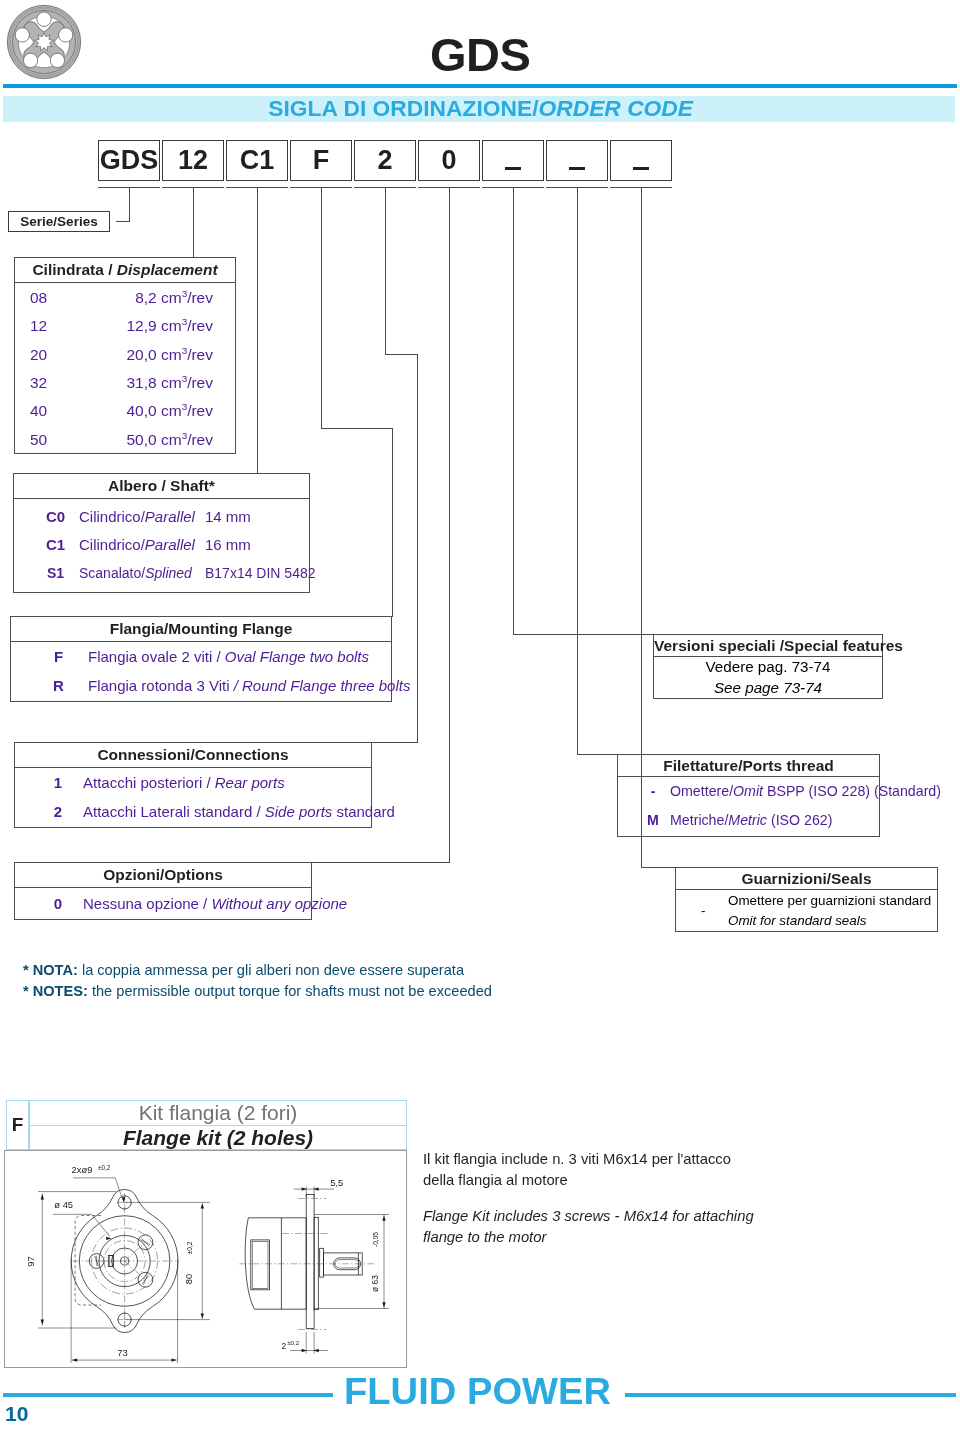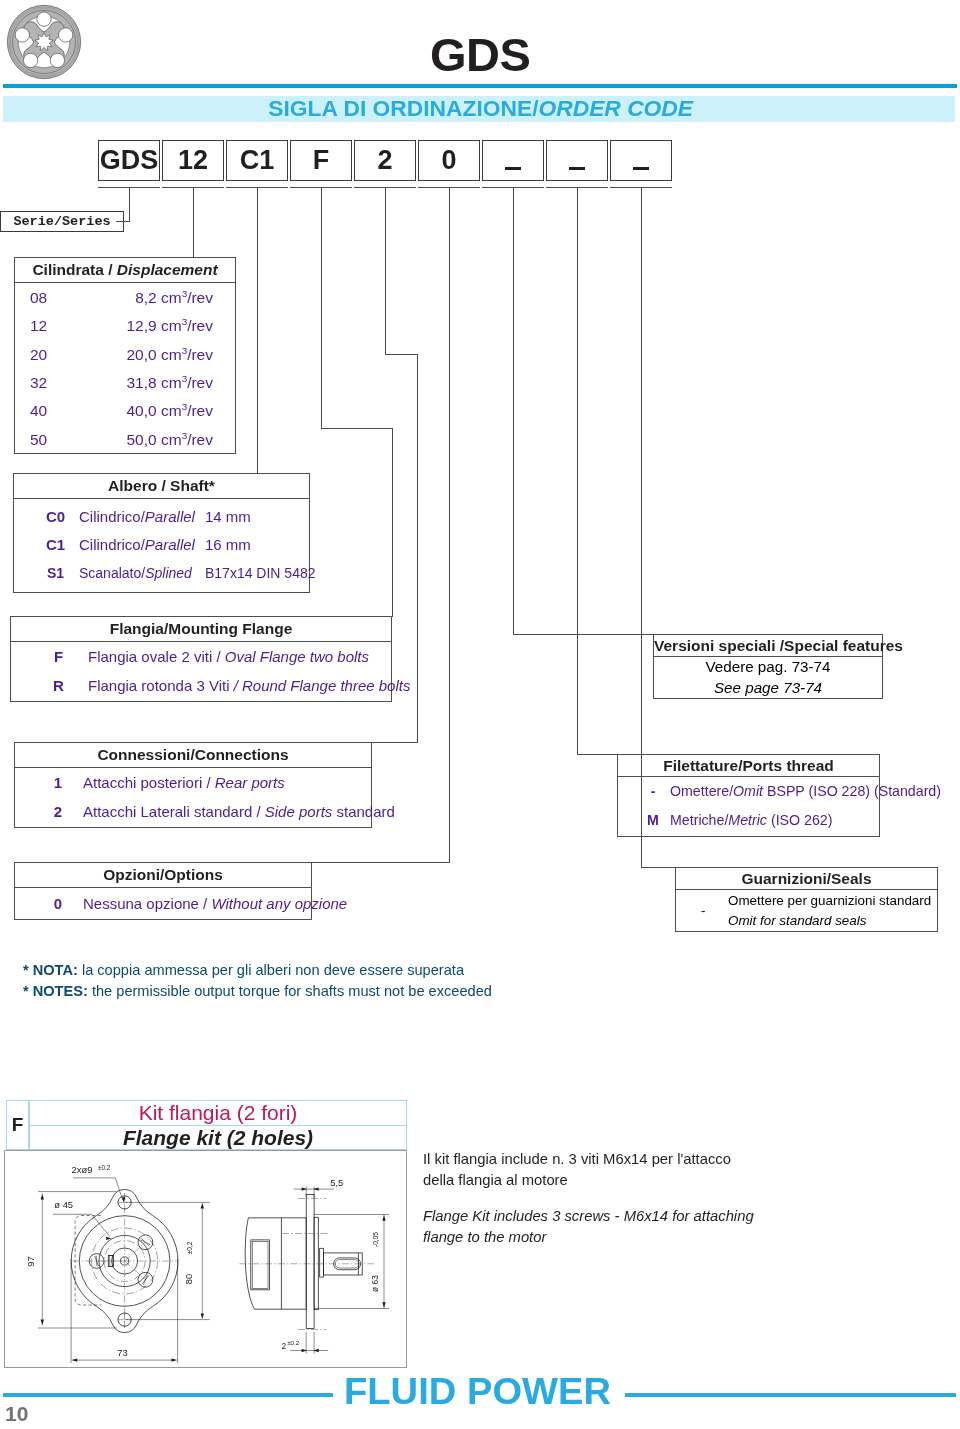--- a/index.html
+++ b/index.html
@@ -43,40 +43,40 @@
 
   
   #notes{left:23px;top:960px;font-size:14.6px;color:#0c4a6e;line-height:20.5px;}
   #notes b{font-weight:bold;}
 
   
   .kt{border:1px solid #a5dbe8;box-sizing:border-box;}
   #kit-letter{left:6px;top:1100px;width:23px;height:50px;display:flex;align-items:center;justify-content:center;
               font-size:19px;font-weight:bold;color:#231f20;}
   #kit-t1{left:29px;top:1100px;width:378px;height:26px;display:flex;align-items:center;justify-content:center;
-          font-size:21px;color:#be185d;}
+          font-size:21px;color:#737373;}
   #kit-t2{left:29px;top:1125px;width:378px;height:25px;display:flex;align-items:center;justify-content:center;
           font-size:21px;font-style:italic;font-weight:bold;color:#231f20;}
   #draw-frame{left:4px;top:1150px;width:403px;height:218px;border:1px solid #9a9a9a;box-sizing:border-box;}
   #dwg{display:block;}
   #dwg .ln{stroke:#1a1a1a;stroke-width:0.75;fill:none;}
   #dwg .thin{stroke:#1a1a1a;stroke-width:0.55;fill:none;}
   #dwg .cl{stroke:#555;stroke-width:0.5;fill:none;stroke-dasharray:7 2.2 1.4 2.2;}
   #dwg .dash{stroke:#1a1a1a;stroke-width:0.55;fill:none;stroke-dasharray:3.4 2.2;}
   #dwg .cl2{stroke:#444;stroke-width:0.5;fill:none;stroke-dasharray:8 2.4 1.3 2.4;}
   #dwg .dim{stroke:#1a1a1a;stroke-width:0.5;fill:none;}
   #dwg text{font-family:"Liberation Sans",sans-serif;fill:#1a1a1a;}
   #kit-note{left:423px;top:1149px;font-size:14.8px;color:#231f20;line-height:20.5px;}
   #kit-note .en{font-style:italic;}
 
   
   #foot-rule-l{left:3px;top:1393px;width:330px;height:4px;background:#29abe2;}
   #foot-rule-r{left:625px;top:1393px;width:331px;height:4px;background:#29abe2;}
   #foot-brand{left:344px;top:1374px;font-size:36px;font-weight:bold;color:#29abe2;letter-spacing:0px;line-height:1;transform:scaleX(1.06);transform-origin:left center;}
-  #page-num{left:5px;top:1403px;font-size:21px;font-weight:bold;color:#737373;line-height:1;}
+  #page-num{left:5px;top:1403px;font-size:21px;font-weight:bold;color:#0369a1;line-height:1;}
 </style>
 </head>
 <body>
 
 <div class="abs" id="logo">
 <svg width="76" height="76" viewBox="0 0 100 100">
   <g id="logo-g">
     <circle cx="50" cy="50" r="48.2" fill="#b6b6b6" stroke="#707070" stroke-width="1.2"></circle>
     <circle cx="50" cy="50" r="46.0" fill="none" stroke="#8a8a8a" stroke-width="0.8"></circle>
     <circle cx="50" cy="50" r="44.2" fill="none" stroke="#8a8a8a" stroke-width="0.8"></circle>
@@ -237,21 +237,21 @@
       <div class="bd" style="padding: 1px 0px;">
         <div style="display: flex; align-items: center; font-size: 13.4px; line-height: 19.5px; white-space: nowrap;">
           <span class="k" style="margin-left: 25px; width: 27px; flex: 0 0 auto; text-align: left;">-</span>
           <div>
             <div>Omettere per guarnizioni standard</div>
             <div style="font-style: italic;">Omit for standard seals</div>
           </div>
         </div>
       </div>
     </div>
-    <div class="abs ser-box" style="left: 0; top: 211px; width: 124px; height: 21px; font-family: Liberation Mono, monospace;">Serie/Series</div>
+    <div class="abs ser-box" style="left: 8px; top: 211px; width: 102px; height: 21px;">Serie/Series</div>
     <div class="abs vline" style="left: 129px; top: 188px; height: 34px;"></div>
     <div class="abs hline" style="left: 116px; top: 221px; width: 14px;"></div>
     <div class="abs vline" style="left: 193px; top: 188px; height: 70px;"></div>
     <div class="abs vline" style="left: 257px; top: 188px; height: 286px;"></div>
     <div class="abs vline" style="left: 321px; top: 188px; height: 241px;"></div>
     <div class="abs hline" style="left: 321px; top: 428px; width: 72px;"></div>
     <div class="abs vline" style="left: 392px; top: 428px; height: 189px;"></div>
     <div class="abs vline" style="left: 385px; top: 188px; height: 167px;"></div>
     <div class="abs hline" style="left: 385px; top: 354px; width: 33px;"></div>
     <div class="abs vline" style="left: 417px; top: 354px; height: 389px;"></div>

